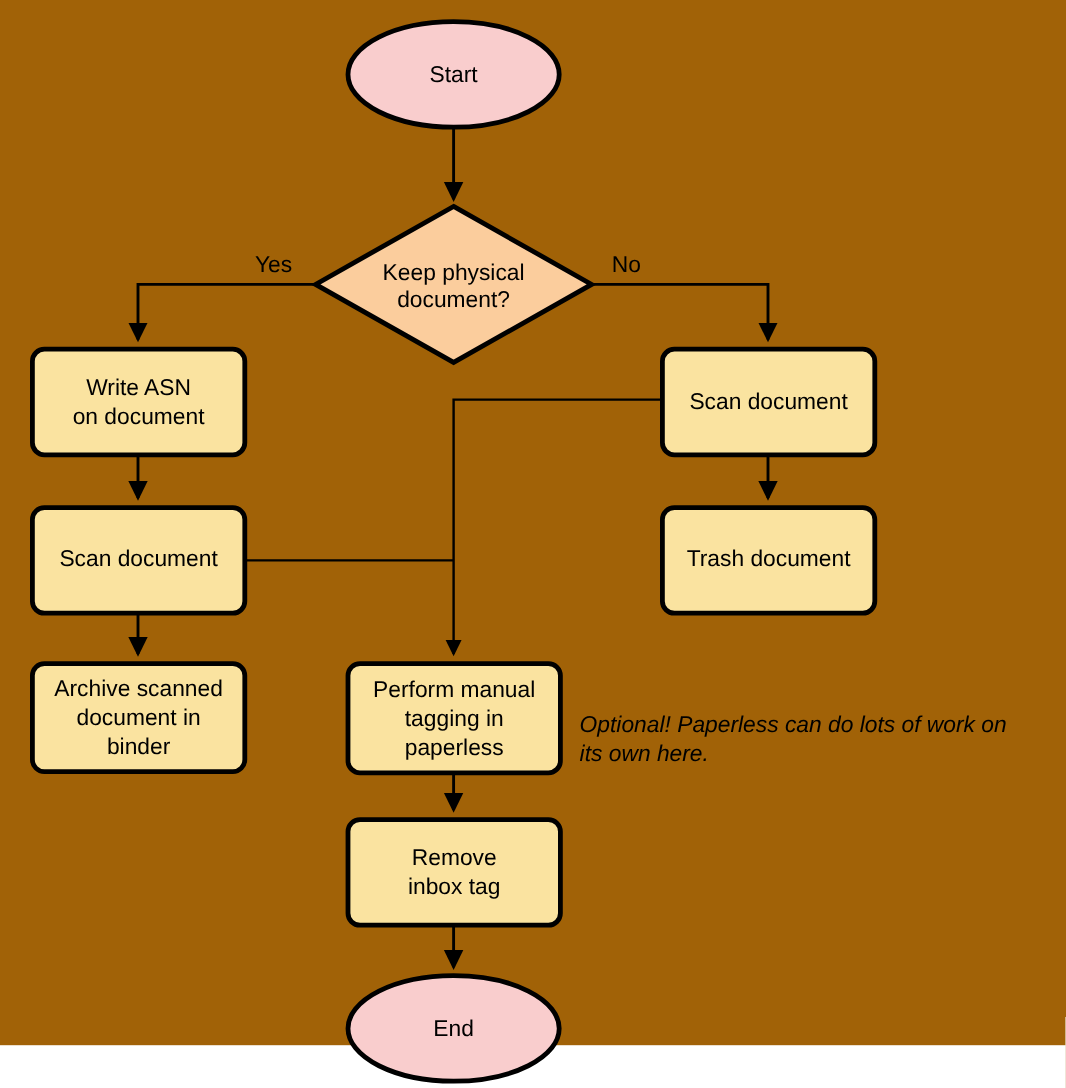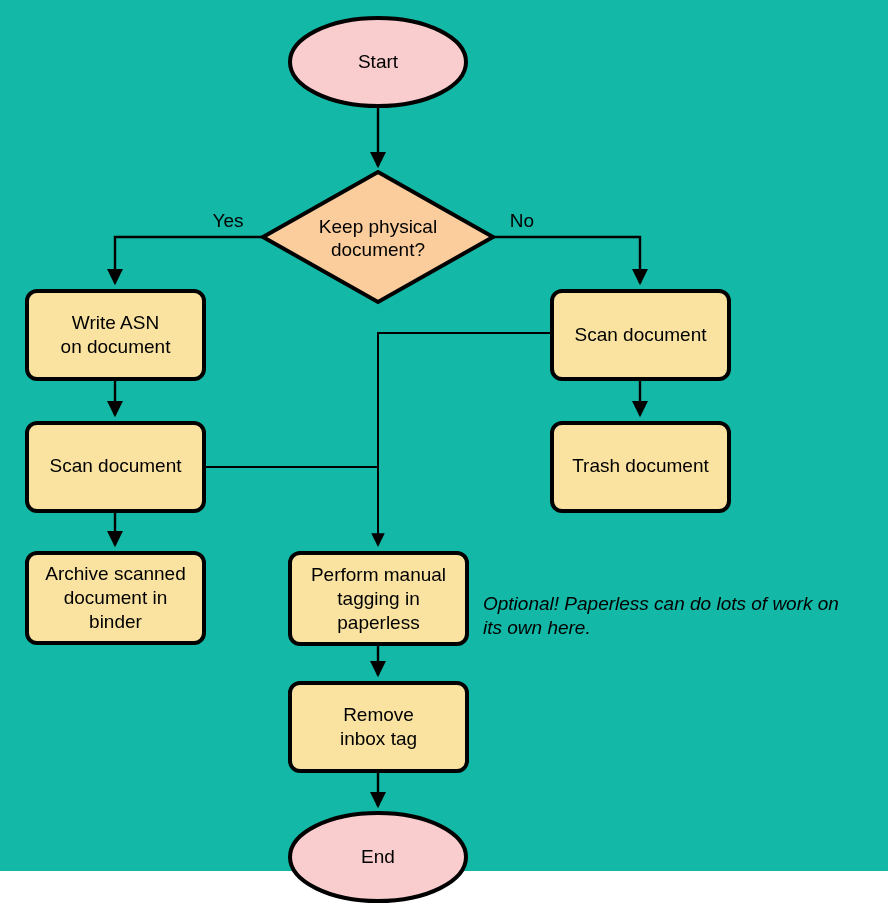--- a/index.html
+++ b/index.html
@@ -11,21 +11,21 @@
   body {
     width: 888px;
     height: 907px;
     font-family: "Liberation Sans", sans-serif;
     overflow: hidden;
   }
   #flow-root {
     position: relative;
     width: 888px;
     height: 871px;
-    background: #14b8a6;
+    background: #a16207;
   }
   svg.flow-canvas {
     display: block;
     width: 888px;
     height: 907px;
   }
   .node-label {
     font-family: "Liberation Sans", sans-serif;
     font-size: 19px;
     fill: #000000;

